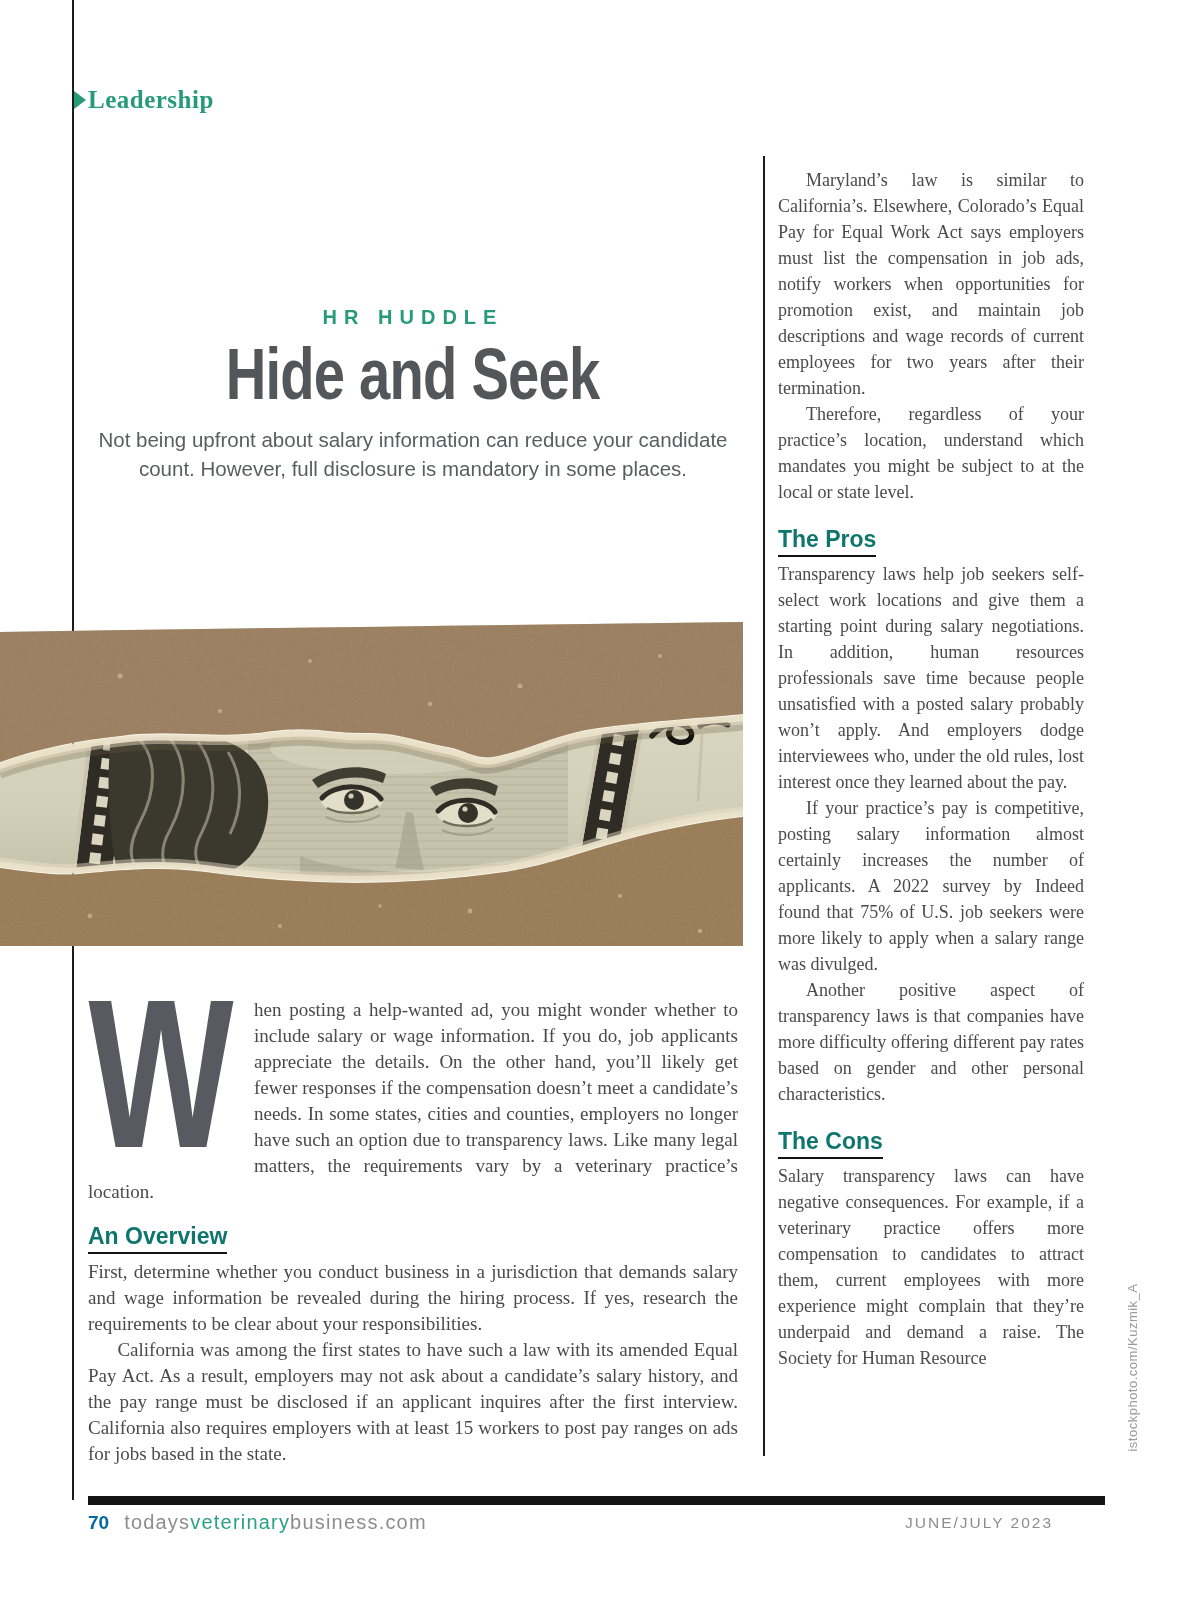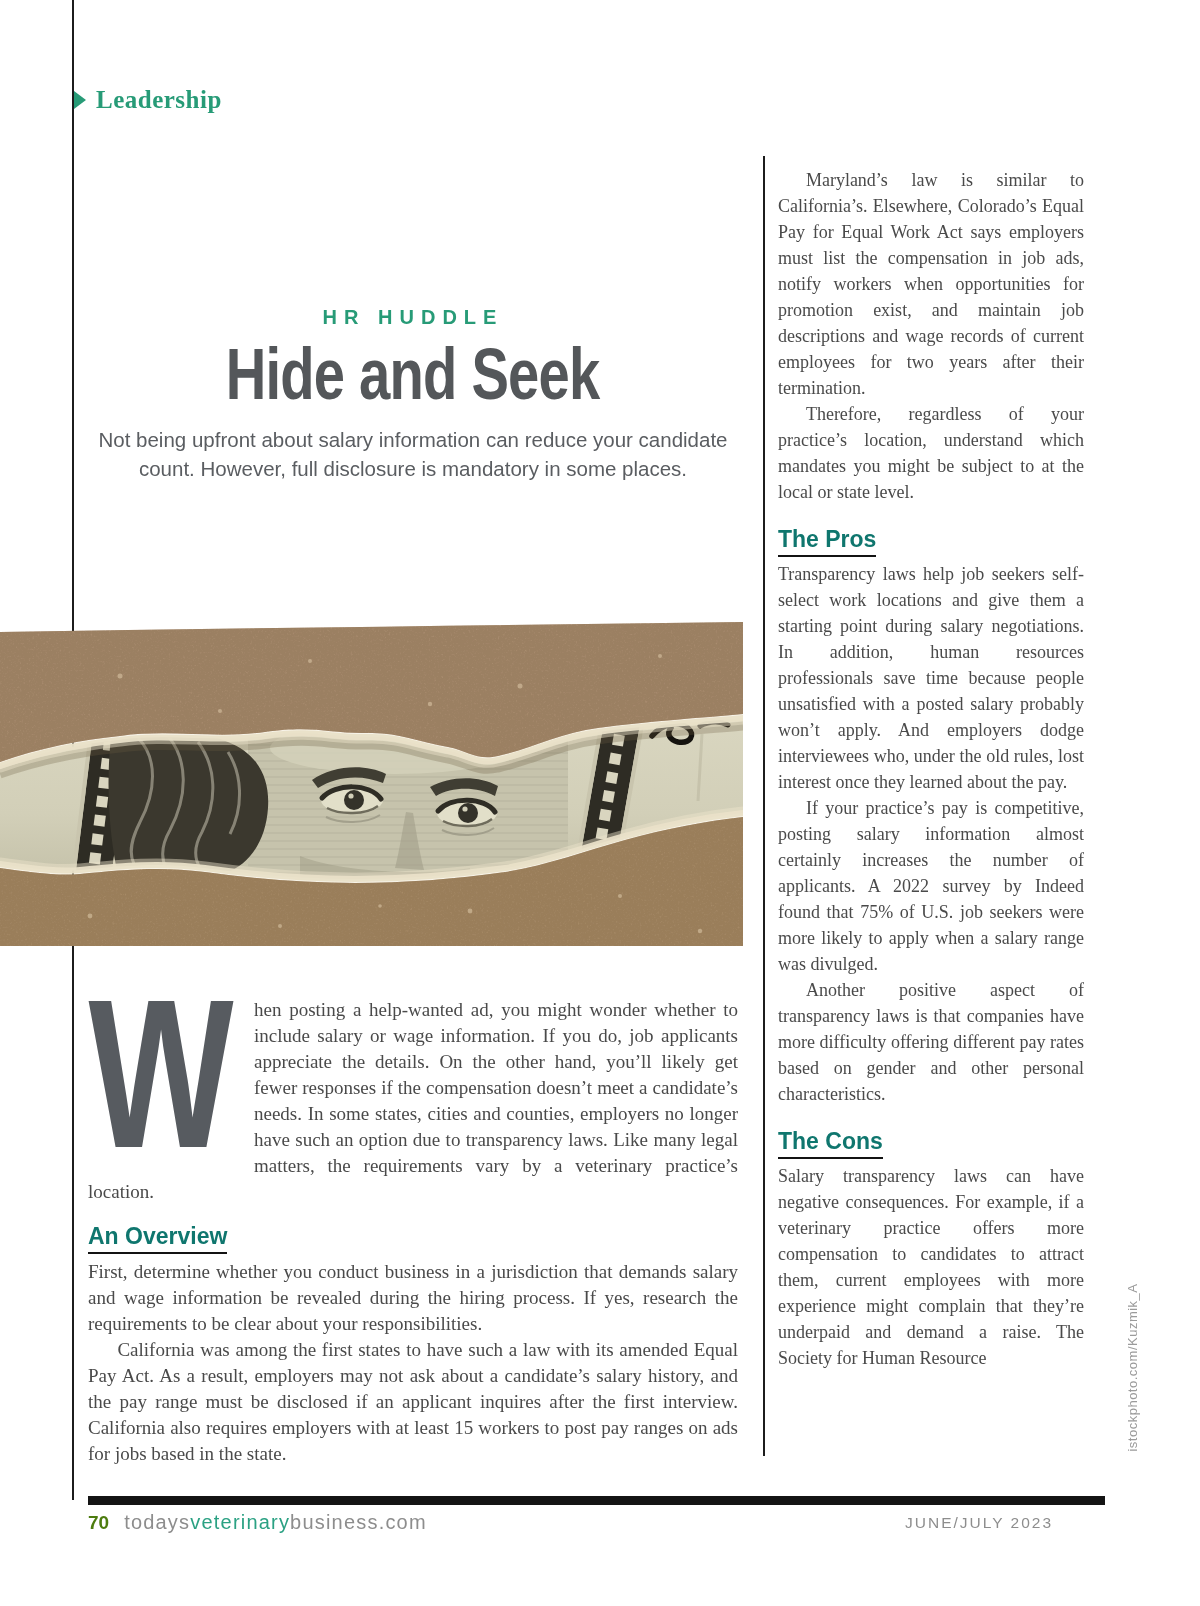--- a/index.html
+++ b/index.html
@@ -5,21 +5,21 @@
   html,body{margin:0;padding:0;}
   body{
     width:1200px;height:1606px;position:relative;background:#ffffff;
     font-family:"Liberation Serif",serif;color:#4a4a4a;overflow:hidden;
   }
   
   .rule-left{position:absolute;left:72px;top:0;width:2px;height:1500px;background:#1c1c1c;}
   .col-divider{position:absolute;left:763px;top:156px;width:2px;height:1300px;background:#1c1c1c;}
 
   
-  .category{position:absolute;left:74px;top:86px;display:flex;align-items:center;gap:10px;}
+  .category{position:absolute;left:74px;top:86px;display:flex;align-items:center;gap:2px;}
   .tri{width:0;height:0;border-left:12px solid #279b77;border-top:9px solid transparent;border-bottom:9px solid transparent;}
   .category-label{font:700 25px "Liberation Serif",serif;color:#279b77;letter-spacing:.5px;}
 
   
   .article-header{position:absolute;left:88px;top:306px;width:650px;text-align:center;}
   .kicker{font:700 20px "Liberation Sans",sans-serif;letter-spacing:7px;color:#279b77;}
   .title{margin-top:8px;font:700 72px/1.05 "Liberation Sans",sans-serif;color:#54575a;letter-spacing:-1px;white-space:nowrap;}
   .title .squeeze{display:inline-block;transform:scaleX(.78);transform-origin:center;}
   .subtitle{margin:12px auto 0;width:648px;font:400 20.5px/1.45 "Liberation Sans",sans-serif;color:#5a5d61;}
   .byline{margin-top:20px;font:700 15px "Liberation Serif",serif;color:#279b77;letter-spacing:2.5px;}
@@ -36,21 +36,21 @@
   h2.sec span{display:inline-block;border-bottom:2.5px solid #131313;padding-bottom:2px;}
   .col-right h2.sec{margin:21px 0 4px;}
 
   
   .dropcap{float:left;width:152px;height:160px;margin:4px 14px 0 0;overflow:hidden;}
   .dropcap span{display:block;font:700 215px/1 "Liberation Sans",sans-serif;color:#575b60;transform:scaleX(.72);transform-origin:left top;margin-top:-36px;}
 
   
   .footer-bar{position:absolute;left:88px;top:1496px;width:1017px;height:9px;background:#141414;}
   .footer-left{position:absolute;left:88px;top:1511px;display:flex;align-items:baseline;font-family:"Liberation Sans",sans-serif;}
-  .page-num{font-weight:700;font-size:19px;color:#4d7c0f;margin-right:15px;letter-spacing:0;}
+  .page-num{font-weight:700;font-size:19px;color:#0369a1;margin-right:15px;letter-spacing:0;}
   .site{font-size:20px;letter-spacing:1.2px;color:#8d8d8d;}
   .site .green{color:#2ba183;}
   .footer-right{position:absolute;left:905px;top:1514px;width:200px;font:15.5px "Liberation Sans",sans-serif;letter-spacing:2px;color:#8d8d8d;}
 
   
   .credit{position:absolute;left:1032px;top:1360px;width:200px;text-align:center;transform:rotate(-90deg);font:13px "Liberation Sans",sans-serif;color:#9b9b9b;letter-spacing:.5px;}
 </style>
 </head>
 <body>
 

